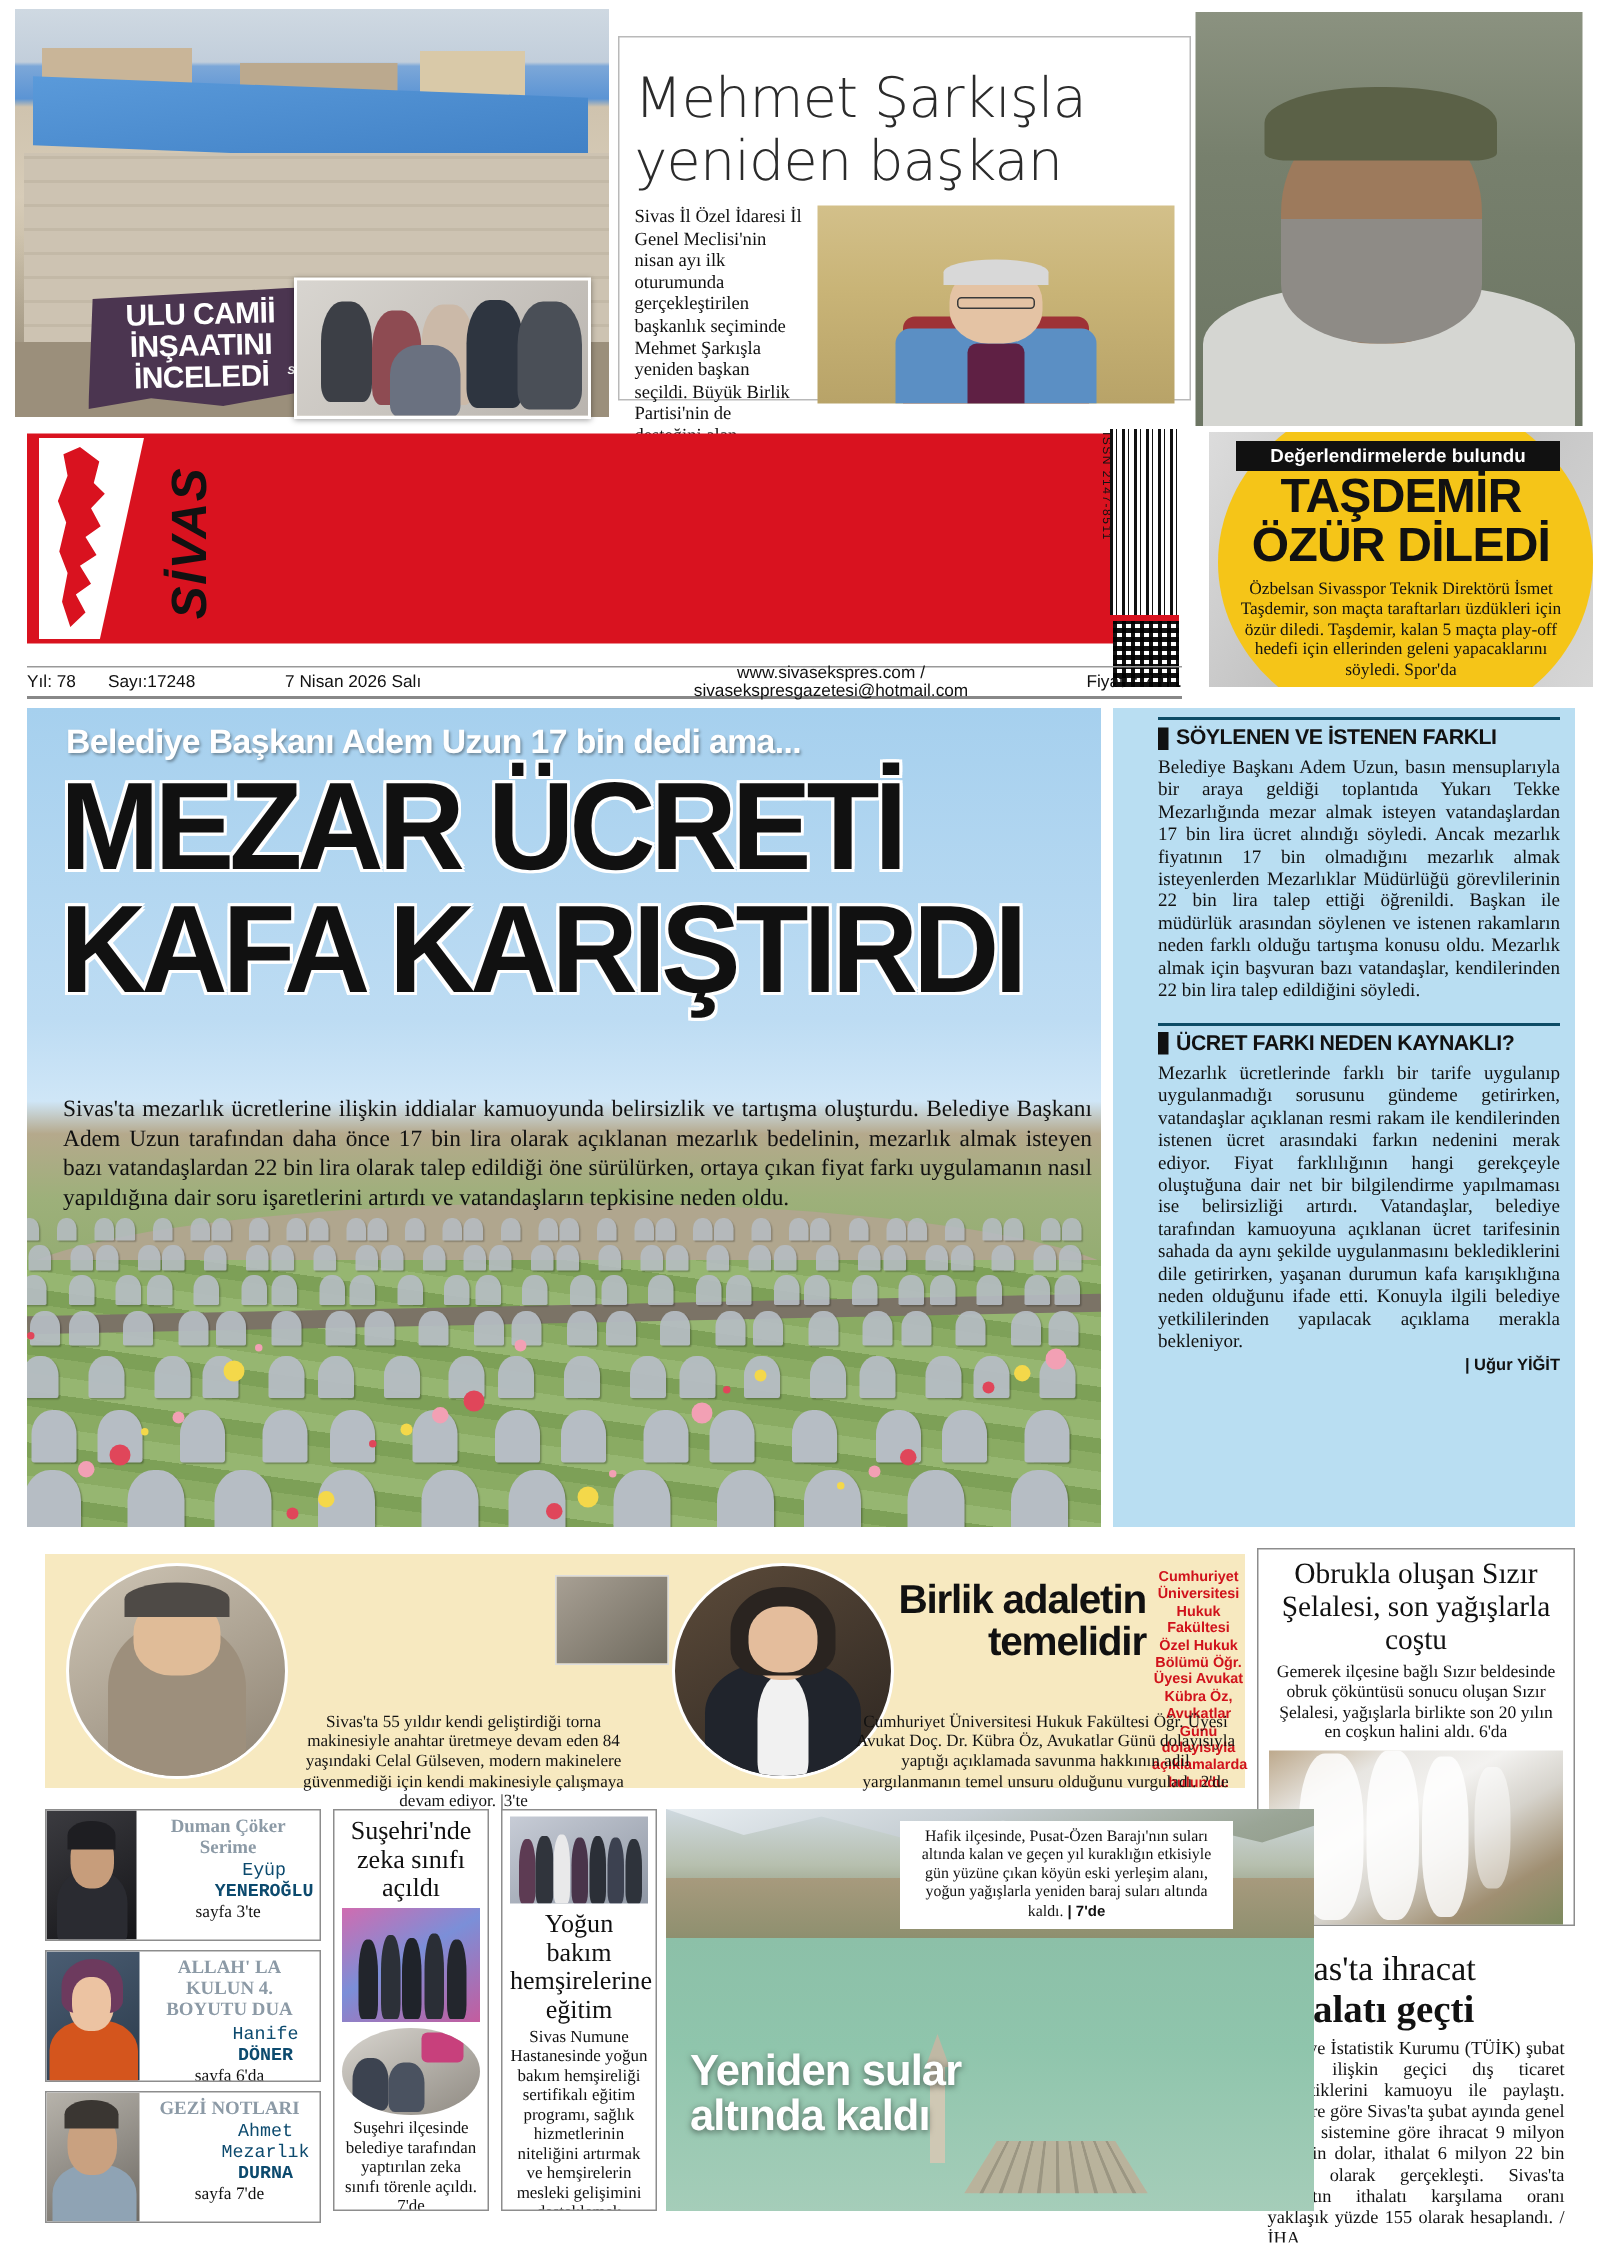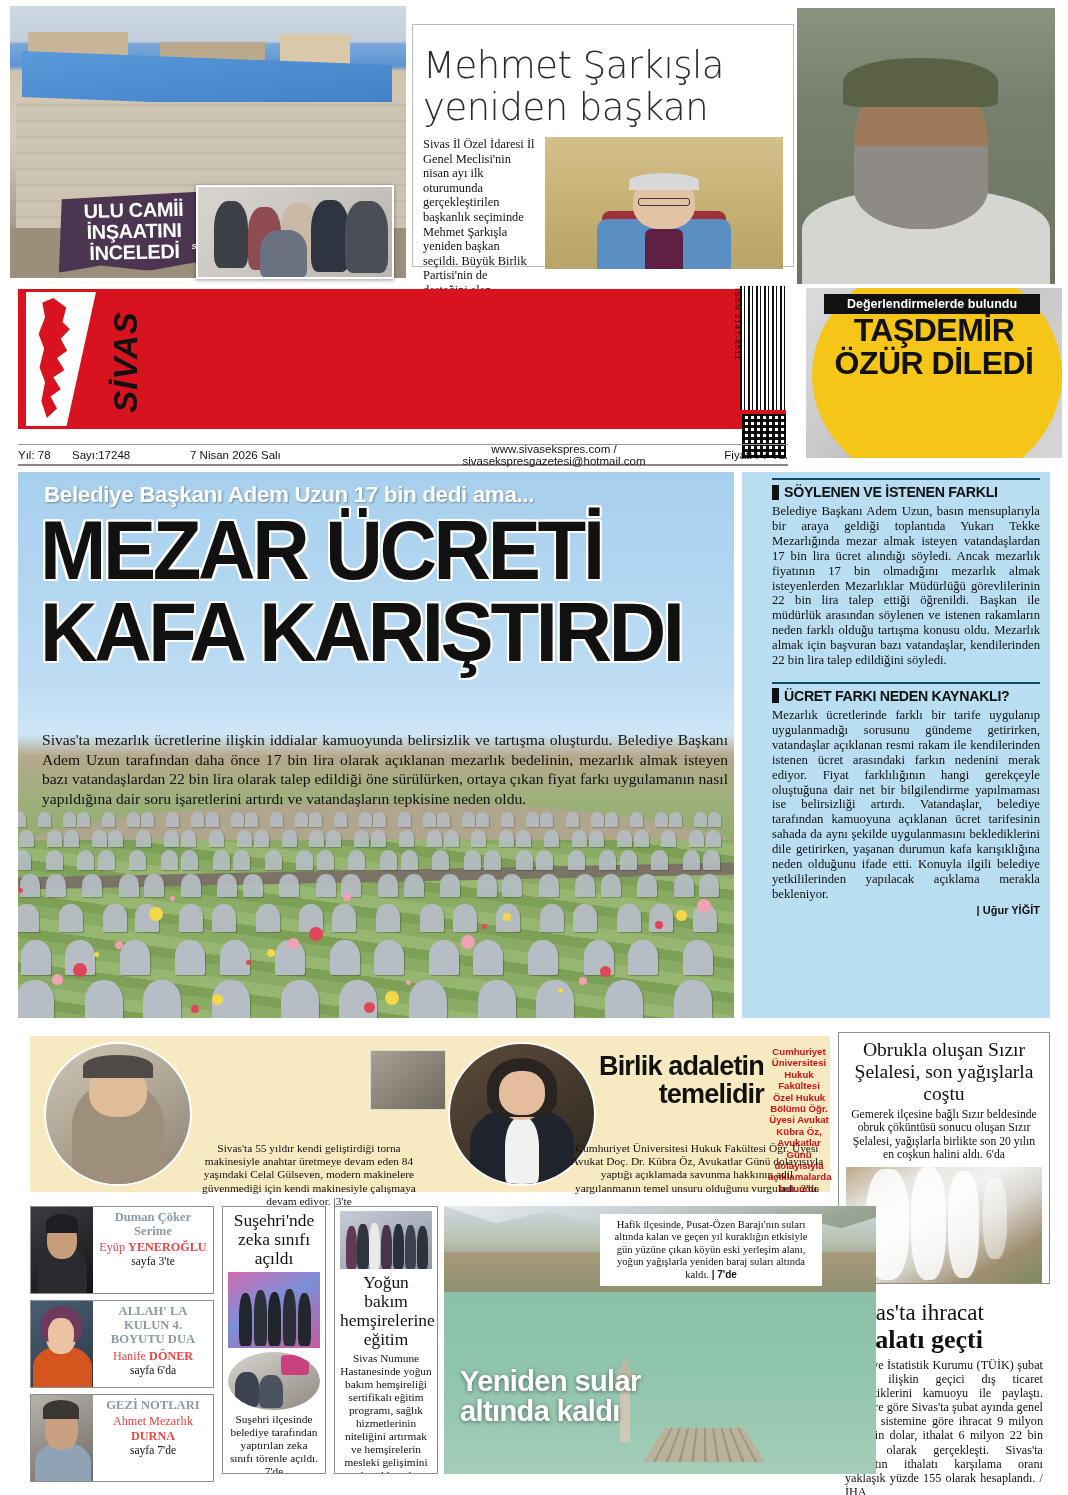--- a/index.html
+++ b/index.html
@@ -328,21 +328,21 @@
     position: absolute; left: 30px; width: 184px; height: 88px;
     border: 1px solid #8d8d8d; background: #fff; display: flex; overflow: hidden;
   }
   .col-photo { width: 62px; height: 100%; overflow: hidden; position: relative; }
   .col-right { flex: 1; padding: 3px 4px 2px 4px; text-align: center; }
   .col-topic {
     font-family: "Liberation Serif", serif; font-weight: bold;
     font-size: 12.6px; line-height: 14.2px; color: #8c9aa6;
   }
   .col-name {
-    font-family: Liberation Serif, serif; font-size: 12.2px; color: #ef4444; margin-top: 2px;
+    font-family: Liberation Mono, monospace; font-size: 12.2px; color: #0c4a6e; margin-top: 2px; margin-left: 48px;
   }
   .col-name b { font-weight: bold; }
   .col-page { font-family: "Liberation Serif", serif; font-size: 11.6px; color: #111; }
 
   
   .nbox {
     position: absolute; border: 1px solid #8d8d8d; background: #fff;
     padding: 4px 5px; overflow: hidden;
   }
   .nbox-title {
@@ -475,20 +475,21 @@
   </div>
 
   <div class="tasdemir-box">
     <div class="td-bg"></div>
     <div class="td-circle"></div>
     <div class="td-label">Değerlendirmelerde bulundu</div>
     <div class="td-head">
       <div>TAŞDEMİR</div>
       <div>ÖZÜR DİLEDİ</div>
     </div>
+    <div class="td-body">Özbelsan Sivasspor Teknik Direktörü İsmet Taşdemir, son maçta taraftarları üzdükleri için özür diledi. Taşdemir, kalan 5 maçta play-off hedefi için ellerinden geleni yapacaklarını söyledi. Spor'da</div>
   </div>
 
   <div class="main-story">
     <div class="ms-photo">
       <div class="ms-hill"></div>
       <div class="ms-grass"></div>
       <div class="ms-road"></div>
       <div class="ms-cemetery" id="cem">
           <div class="grave" style="left: -5px; top: 4px; width: 13px; height: 15px; opacity: 0.85;"></div>
           <div class="grave" style="left: 20.0588px; top: 4px; width: 13px; height: 15px; opacity: 0.85;"></div>

